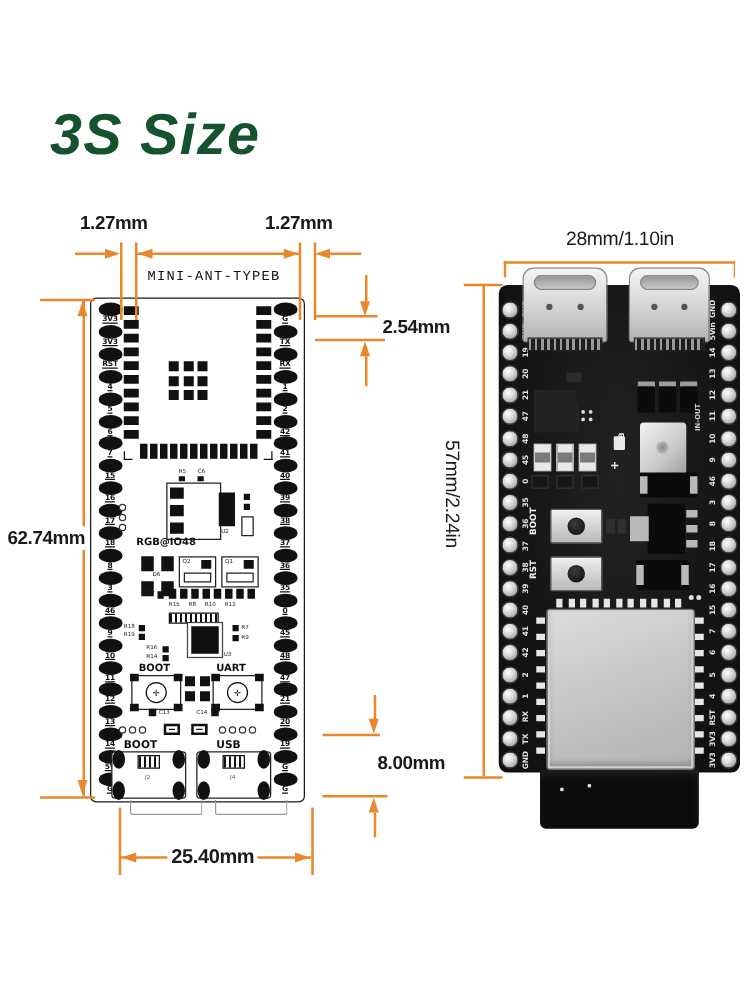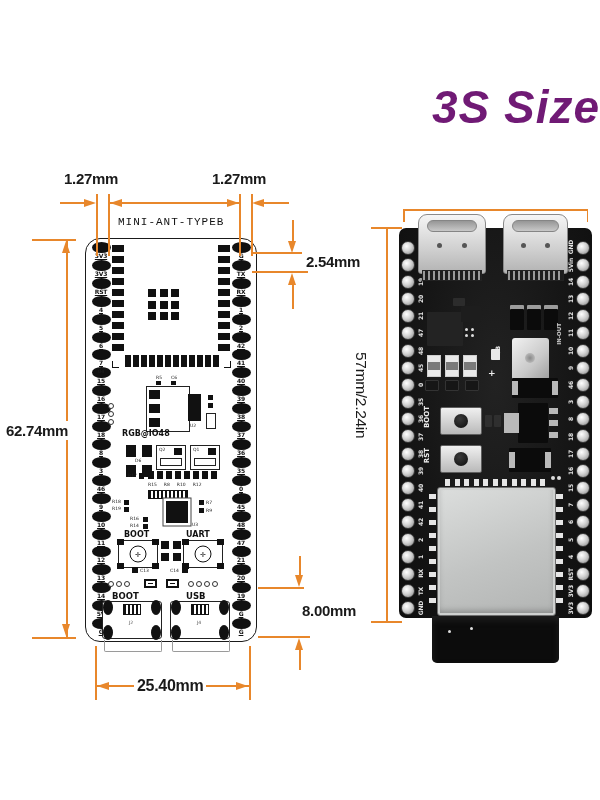--- a/index.html
+++ b/index.html
@@ -1,34 +1,34 @@
 <!DOCTYPE html>
 <html><head>
 <meta charset="utf-8">
 <style>
   :root{ --orange:#E8872B; --ink:#1a1a1a; }
   html,body{margin:0;padding:0;background:#fff;}
   #canvas{position:relative;width:600px;height:800px;background:#fff;overflow:hidden;
           font-family:"Liberation Sans",sans-serif;}
   .abs{position:absolute;}
   .title{position:absolute;font:italic bold 46px "Liberation Sans",sans-serif;
-         color:#701a75;letter-spacing:1px;text-align:right;}
+         color:#14532d;letter-spacing:1px;text-align:left;}
   .dim{position:absolute;font:bold 15px "Liberation Sans",sans-serif;color:var(--ink);
        letter-spacing:-0.3px;white-space:nowrap;}
   .mono{position:absolute;font:11px "Liberation Mono",monospace;color:#111;letter-spacing:1px;}
   .vline{position:absolute;width:1.6px;background:var(--orange);}
   .hline{position:absolute;height:1.6px;background:var(--orange);}
   .a-l{position:absolute;width:0;height:0;border-top:4.5px solid transparent;border-bottom:4.5px solid transparent;border-right:12px solid var(--orange);}
   .a-r{position:absolute;width:0;height:0;border-top:4.5px solid transparent;border-bottom:4.5px solid transparent;border-left:12px solid var(--orange);}
   .a-u{position:absolute;width:0;height:0;border-left:4.5px solid transparent;border-right:4.5px solid transparent;border-bottom:12px solid var(--orange);}
   .a-d{position:absolute;width:0;height:0;border-left:4.5px solid transparent;border-right:4.5px solid transparent;border-top:12px solid var(--orange);}
 
   
-  #ldboard{position:absolute;left:85px;top:238px;width:170px;height:402px;background:#fff;
-           border:1.7px solid #1a1a1a;border-radius:15px;}
+  #ldboard{position:absolute;left:72px;top:238px;width:170px;height:402px;background:#fff;
+           border:1.7px solid #1a1a1a;border-radius:5px;}
   .ld-pins{position:absolute;top:3px;width:26px;display:flex;flex-direction:column;}
   .ld-pin{height:17.91px;display:flex;flex-direction:column;align-items:center;}
   .ld-oval{width:19px;height:11px;background:#111;border-radius:50%;}
   .ld-pin-label{font:bold 6px "DejaVu Sans",sans-serif;line-height:6.5px;color:#111;
                 text-decoration:underline;letter-spacing:-0.2px;}
   .ld-mpads{position:absolute;display:flex;flex-direction:column;gap:4px;}
   .ld-mpad{width:12px;height:7px;background:#111;}
   .ld-mpads-b{position:absolute;display:flex;gap:2px;}
   .ld-mpad-b{width:6px;height:12px;background:#111;}
   .ld-grid{position:absolute;display:grid;grid-template-columns:repeat(3,8px);gap:3.5px;}
@@ -500,20 +500,21 @@
   <div class="dim" style="left:134px;top:677px;font-size:16px;background:#fff;padding:0 3px;">25.40mm</div>
 
   <div class="hline" style="left:258px;top:587px;width:46px;"></div>
   <div class="hline" style="left:258px;top:636px;width:52px;"></div>
   <div class="vline" style="left:299px;top:556px;height:20px;"></div>
   <div class="a-d" style="left:295px;top:575px;"></div>
   <div class="a-u" style="left:295px;top:637.5px;"></div>
   <div class="vline" style="left:299px;top:650px;height:20px;"></div>
   <div class="dim" style="left:302px;top:602px;">8.00mm</div>
 
+  <div class="dim" style="left:412px;top:183px;width:168px;text-align:center;font-weight:normal;font-size:15.5px;">28mm/1.10in</div>
   <div class="hline" style="left:403px;top:209px;width:185px;"></div>
   <div class="vline" style="left:403px;top:209px;height:13px;"></div>
   <div class="vline" style="left:586.5px;top:209px;height:13px;"></div>
 
   <div class="hline" style="left:371px;top:227px;width:31px;"></div>
   <div class="hline" style="left:371px;top:621px;width:31px;"></div>
   <div class="vline" style="left:386px;top:227px;height:394px;"></div>
   <div class="dim" style="left:352px;top:352px;font-weight:normal;font-size:15.5px;writing-mode:vertical-rl;">57mm/2.24in</div>
 
   <div id="phboard">

